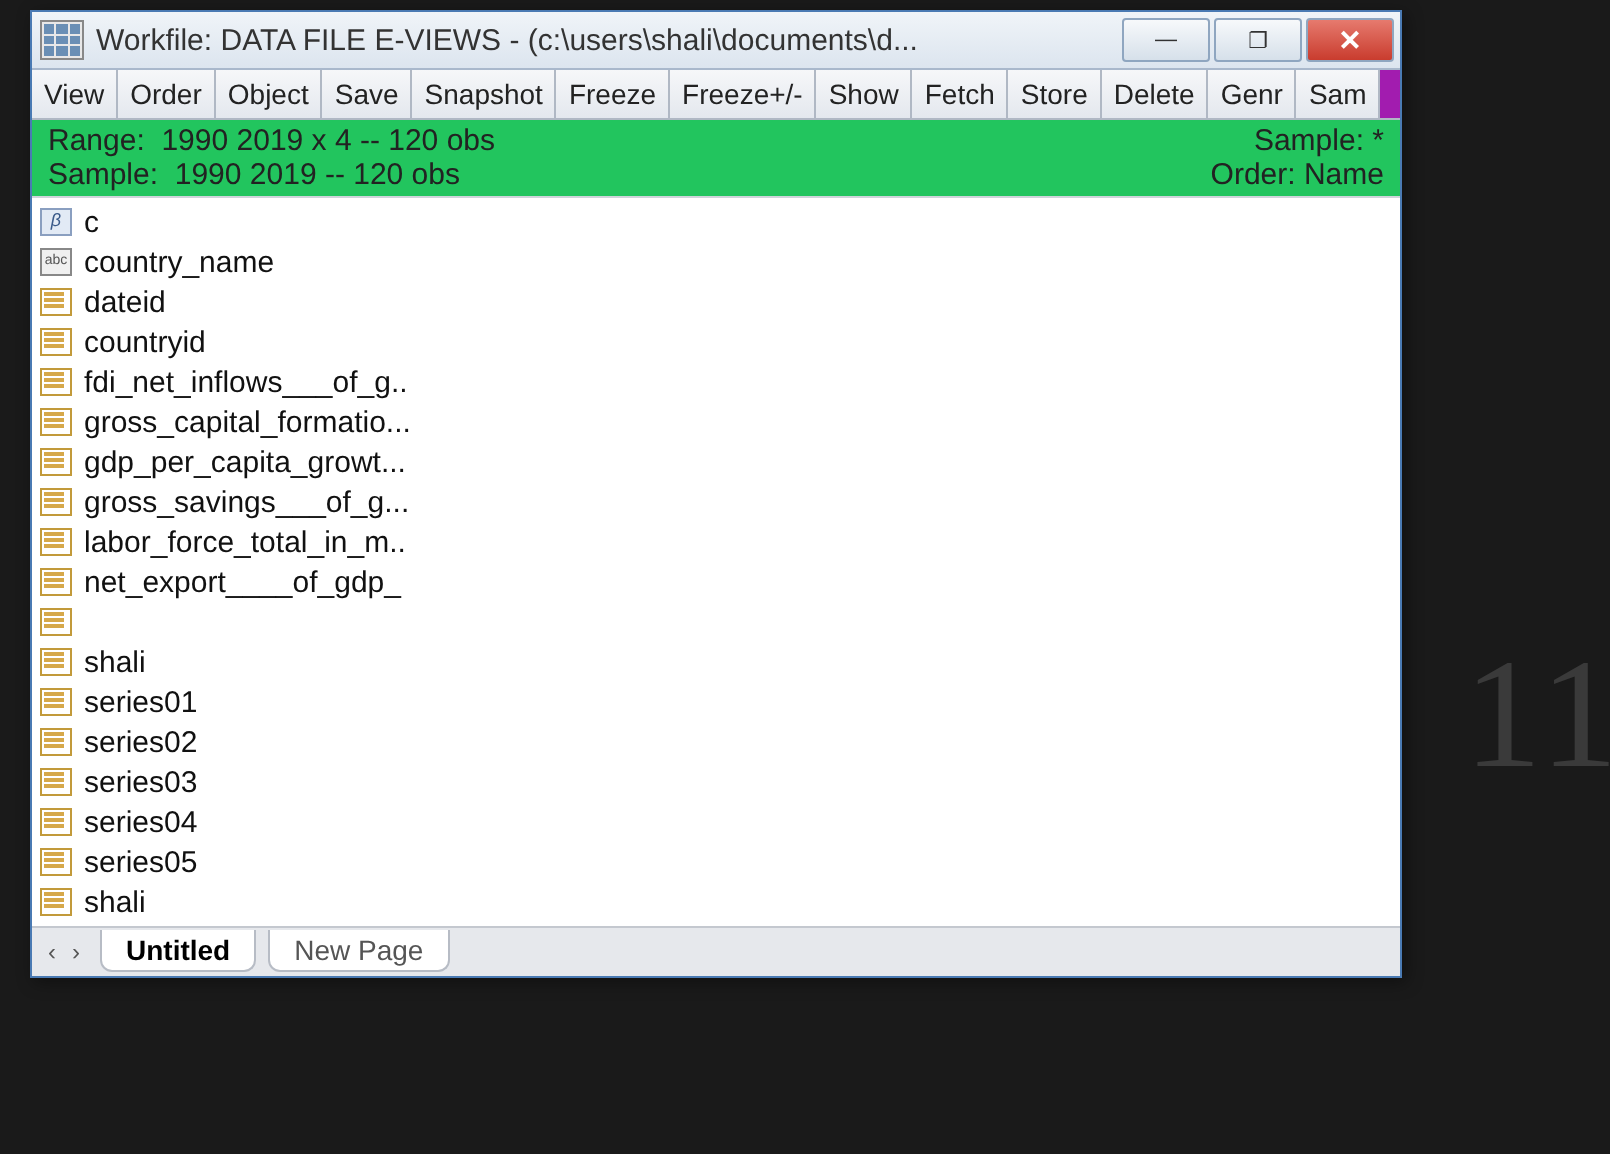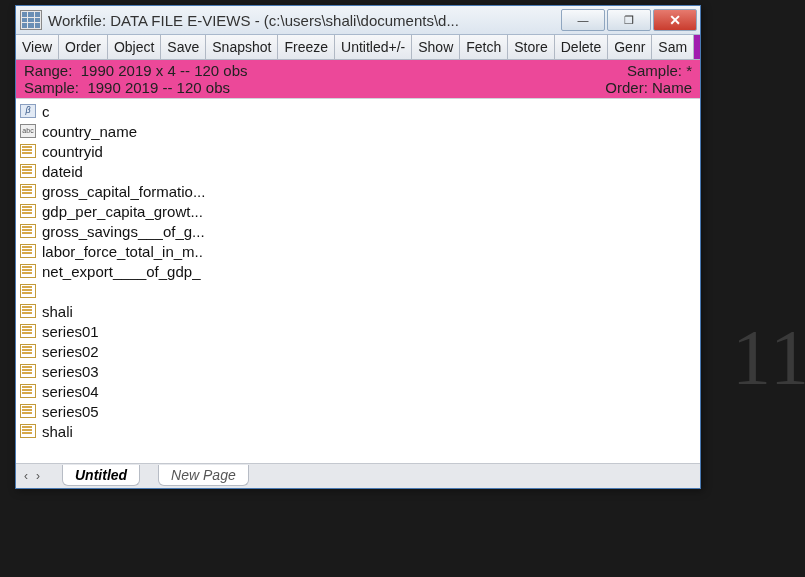--- a/index.html
+++ b/index.html
@@ -79,21 +79,21 @@
     font-size: 14px;
     color: #222;
     border-right: 1px solid #b0b8c4;
     display: flex;
     align-items: center;
     background: linear-gradient(to bottom, #f6f7f9, #e4e8ee);
     cursor: pointer;
     white-space: nowrap;
   }
   .info-bar {
-    background: #ec4899;
+    background: #22c55e;
     padding: 2px 8px;
     font-size: 15px;
     color: #222;
     border-bottom: 1px solid #cfd4da;
   }
   .info-row { display: flex; justify-content: space-between; }
   .object-list {
     background: #fff;
     padding: 2px 4px 2px 4px;
     height: 360px;
@@ -149,30 +149,29 @@
     padding-left: 4px;
   }
   .nav-arrow {
     width: 12px;
     text-align: center;
     font-size: 12px;
     color: #555;
     cursor: pointer;
   }
   .page-tab {
-    margin-left: 18px;
+    margin-left: 6px;
     padding: 2px 12px;
     font-size: 14px;
     border: 1px solid #b7bcc5;
     border-top: none;
     border-radius: 0 0 6px 6px;
     background: #fff;
     position: relative;
     top: -1px;
-    font-style: italic;
   }
   .page-tab.active { font-weight: bold; background: #fff; }
   .page-tab.inactive { color: #555; background: #ffffff; }
   .watermark {
     position: absolute;
     right: -6px;
     top: 312px;
     font-size: 78px;
     color: #3a3a3a;
     font-family: Georgia, serif;
@@ -203,21 +202,21 @@
     </div>
   </div>
 
   <div class="toolbar" id="toolbar">
       <div class="tb-btn">View</div>
       <div class="tb-btn">Order</div>
       <div class="tb-btn">Object</div>
       <div class="tb-btn">Save</div>
       <div class="tb-btn">Snapshot</div>
       <div class="tb-btn">Freeze</div>
-      <div class="tb-btn">Untitled+/-</div>
+      <div class="tb-btn">Freeze+/-</div>
       <div class="tb-btn">Show</div>
       <div class="tb-btn">Fetch</div>
       <div class="tb-btn">Store</div>
       <div class="tb-btn">Delete</div>
       <div class="tb-btn">Genr</div>
       <div class="tb-btn">Sam</div>
     </div>
 
   <div class="info-bar">
     <div class="info-row">
@@ -240,25 +239,29 @@
       <div class="obj-row">
         <div class="obj-icon beta">β</div>
         <span>c</span>
       </div>
       <div class="obj-row">
         <div class="obj-icon alpha">abc</div>
         <span>country_name</span>
       </div>
       <div class="obj-row">
         <div class="obj-icon series"></div>
+        <span>dateid</span>
+      </div>
+      <div class="obj-row">
+        <div class="obj-icon series"></div>
         <span>countryid</span>
       </div>
       <div class="obj-row">
         <div class="obj-icon series"></div>
-        <span>dateid</span>
+        <span>fdi_net_inflows___of_g..</span>
       </div>
       <div class="obj-row">
         <div class="obj-icon series"></div>
         <span>gross_capital_formatio...</span>
       </div>
       <div class="obj-row">
         <div class="obj-icon series"></div>
         <span>gdp_per_capita_growt...</span>
       </div>
       <div class="obj-row">

